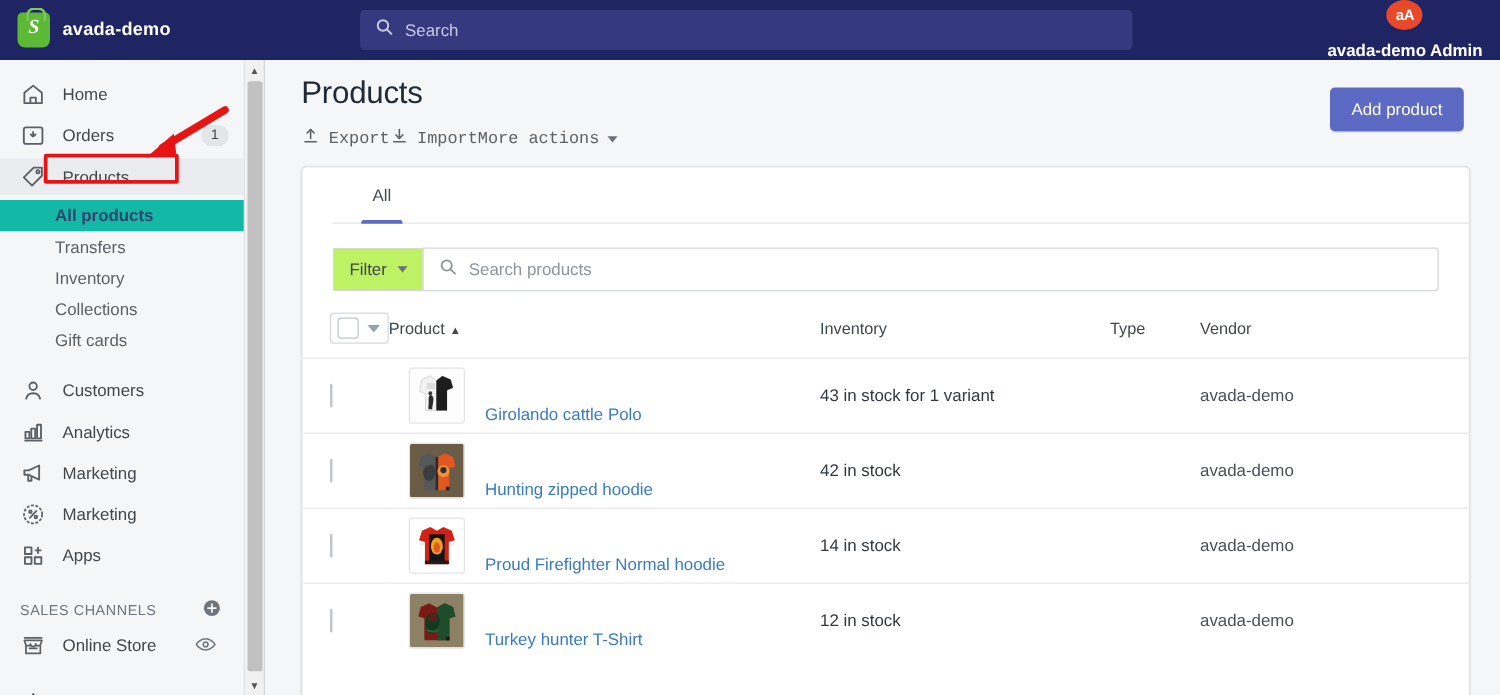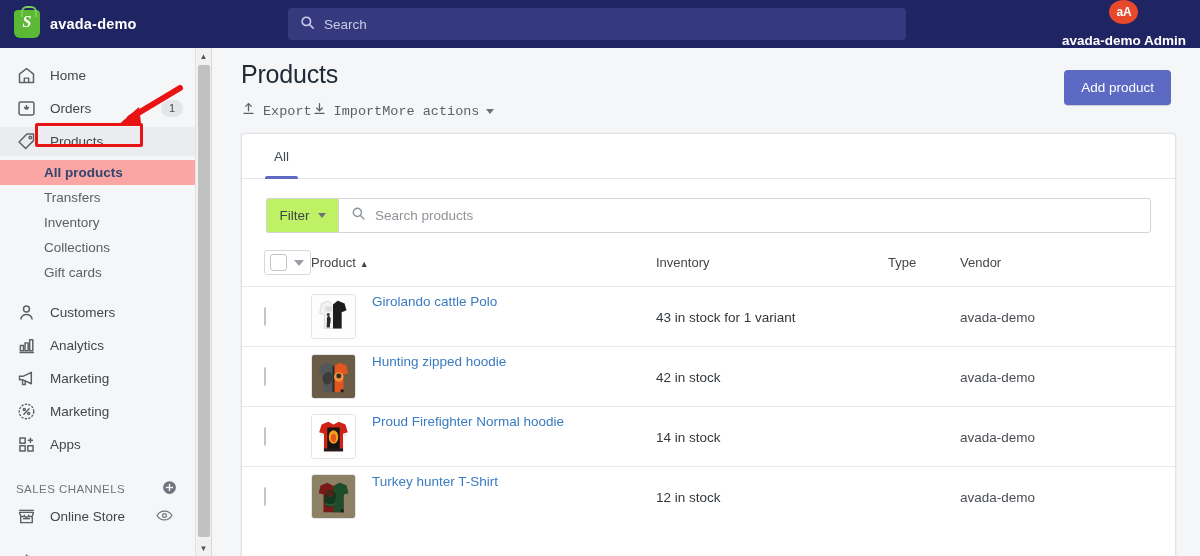--- a/index.html
+++ b/index.html
@@ -80,21 +80,21 @@
     padding: 1.5px 8px; line-height: 1.25;
   }
   .ico { width: 21px; height: 21px; flex: 0 0 21px; color: #5c6165; }
   .ico svg { display: block; width: 21px; height: 21px; }
 
   .sub-item {
     height: 25px; display: flex; align-items: center;
     padding-left: 44px; cursor: pointer;
     font-size: 13.5px; color: #5c6165;
   }
-  .sub-item.selected { background: #fca5a5; color: #31466e; font-weight: bold; }
+  .sub-item.selected { background: #14b8a6; color: #31466e; font-weight: bold; }
 
   .gap { height: 13px; }
   .section-head {
     display: flex; align-items: center; justify-content: space-between;
     padding: 0 17px 0 16px; height: 26px;
   }
   .section-head .t { font-size: 11.5px; color: #6e757c; letter-spacing: .45px; }
 
   
   #sb-scroll {
@@ -142,21 +142,21 @@
   }
 
   #card {
     position: absolute; left: 28px; top: 85px;
     width: 935px; height: 438px;
     background: #ffffff;
     border: 1px solid #e1e3e5; border-radius: 4px;
     box-shadow: 0 0 0 1px rgba(63,63,68,.03), 0 1px 2px rgba(63,63,68,.07);
     overflow: hidden;
   }
-  #tabs { height: 45px; border-bottom: 1px solid #e4e6e8; display: flex; padding-left: 19px; }
+  #tabs { height: 45px; border-bottom: 1px solid #e4e6e8; display: flex; padding-left: 19px; margin-left: 24px; }
   .tab {
     display: flex; align-items: center; padding: 0 13px;
     font-size: 13.5px; color: #454a4f; cursor: pointer;
     position: relative;
   }
   .tab.active::after {
     content: ""; position: absolute; bottom: -1px; left: 4px; right: 4px;
     height: 3px; background: #5c6ac4; border-radius: 2px 2px 0 0;
   }
 
@@ -197,21 +197,21 @@
     border-radius: 3px; background: #fff; cursor: pointer;
   }
   .chk-group {
     display: inline-flex; align-items: center; gap: 7px;
     border: 1px solid #d6d9dc; border-radius: 3px;
     padding: 3px 6px 3px 5px; background: #fff;
   }
   .chk-caret { width: 0; height: 0; border-left: 5px solid transparent;
                border-right: 5px solid transparent; border-top: 6px solid #9aa0a6; }
 
-  .prod-cell { display: flex; align-items: flex-start; gap: 16px; }
+  .prod-cell { display: flex; align-items: flex-end; gap: 16px; margin-left: 16px; }
   .thumb {
     width: 45px; height: 45px; flex: 0 0 45px;
     border: 1px solid #e2e4e6; border-radius: 3px;
     overflow: hidden; background: #fff;
   }
   .thumb svg { display: block; width: 100%; height: 100%; }
   .prod-link { font-size: 13.5px; color: #3a7bc0; cursor: pointer; }
   .cell-txt { font-size: 13.5px; color: #33383d; }
   .cell-vend { font-size: 13.5px; color: #4a4f54; }
 

